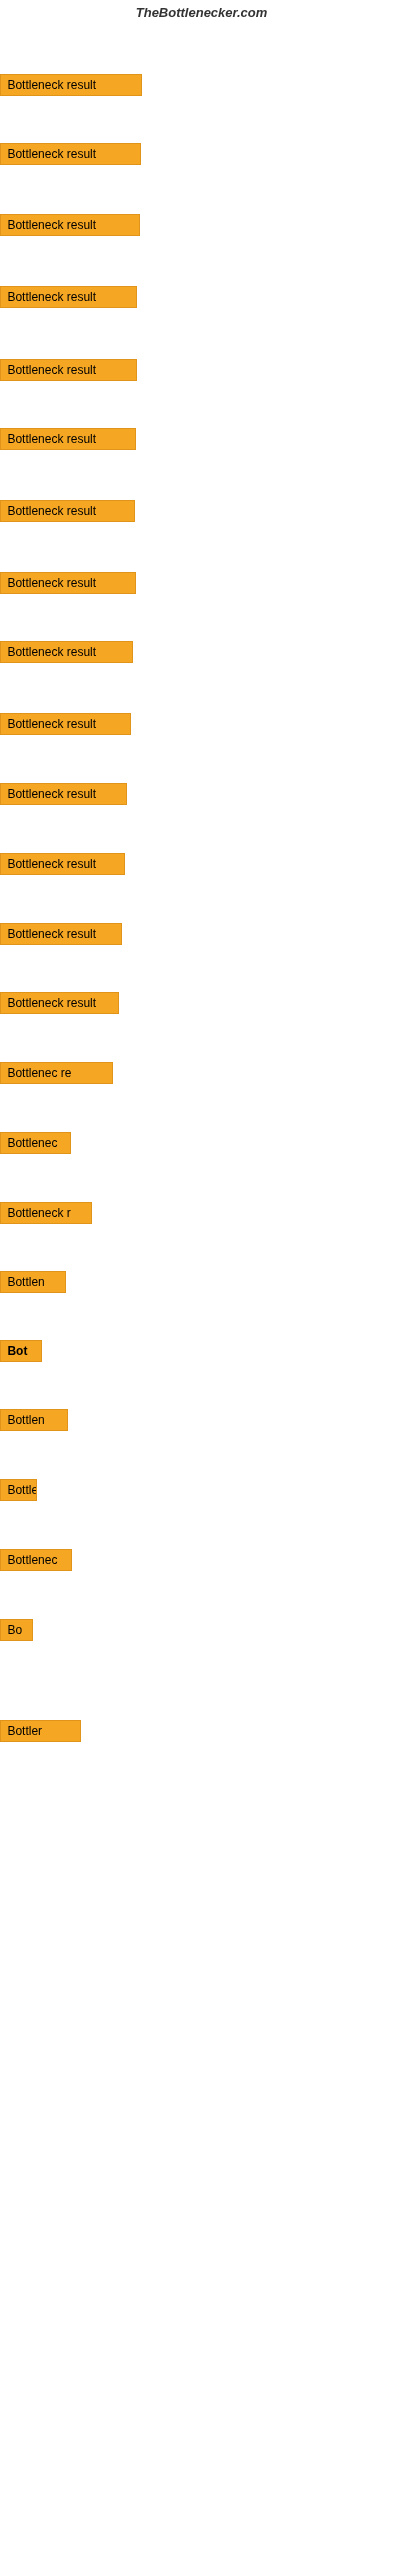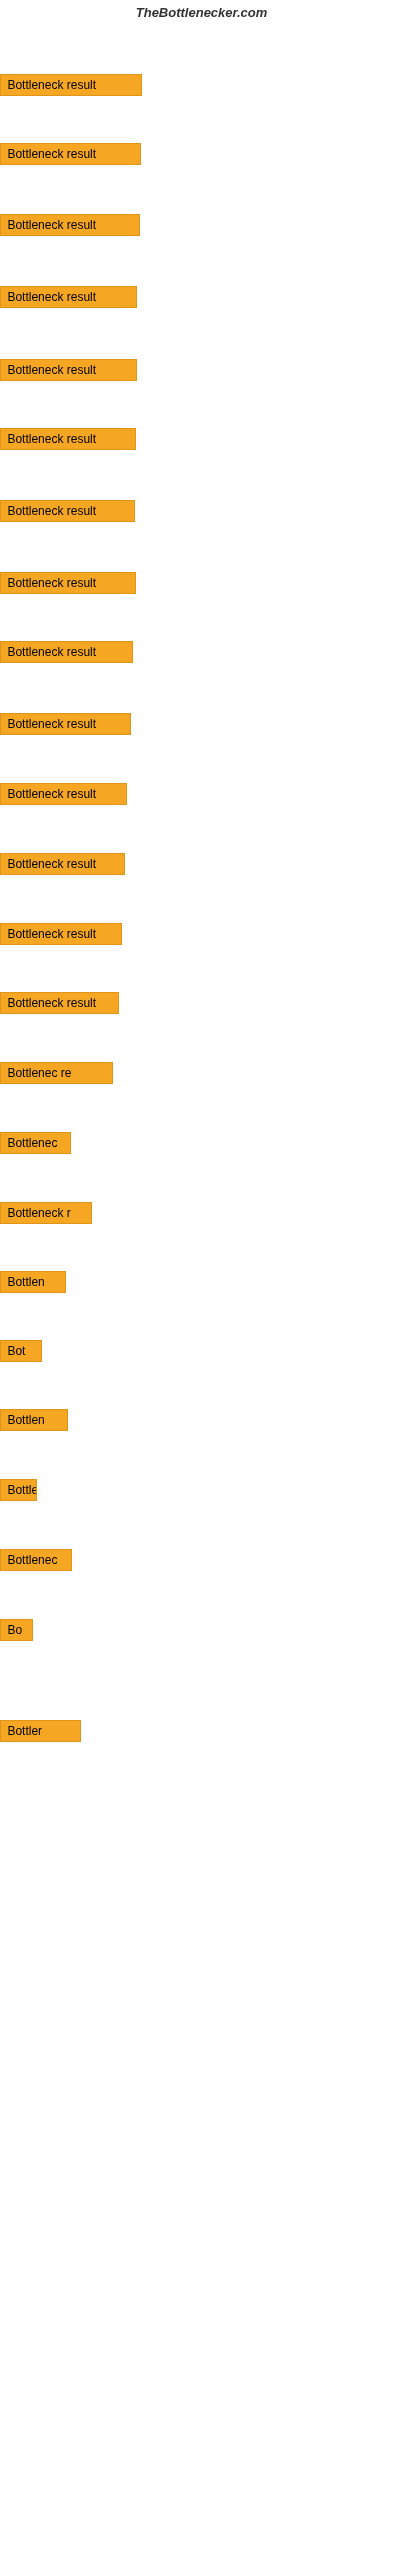--- a/index.html
+++ b/index.html
@@ -56,20 +56,20 @@
     <div class="bottleneck-item" style="top: 613px; width: 133px;">Bottleneck result</div>
     <div class="bottleneck-item" style="top: 685px; width: 131px;">Bottleneck result</div>
     <div class="bottleneck-item" style="top: 755px; width: 127px;">Bottleneck result</div>
     <div class="bottleneck-item" style="top: 825px; width: 125px;">Bottleneck result</div>
     <div class="bottleneck-item" style="top: 895px; width: 122px;">Bottleneck result</div>
     <div class="bottleneck-item" style="top: 964px; width: 119px;">Bottleneck result</div>
     <div class="bottleneck-item" style="top: 1034px; width: 113px;">Bottlenec re</div>
     <div class="bottleneck-item" style="top: 1104px; width: 71px;">Bottlenec</div>
     <div class="bottleneck-item" style="top: 1174px; width: 92px;">Bottleneck r</div>
     <div class="bottleneck-item" style="top: 1243px; width: 66px;">Bottlen</div>
-    <div class="bottleneck-item" style="top: 1312px; width: 42px;">Bot</div>
+    <div class="bottleneck-item" style="top: 1312px; width: 42px; font-weight: bold;">Bot</div>
     <div class="bottleneck-item" style="top: 1381px; width: 68px;">Bottlen</div>
     <div class="bottleneck-item" style="top: 1451px; width: 37px;">Bottle</div>
     <div class="bottleneck-item" style="top: 1521px; width: 72px;">Bottlenec</div>
     <div class="bottleneck-item" style="top: 1591px; width: 33px;">Bo</div>
     <div class="bottleneck-item" style="top: 1692px; width: 81px;">Bottler</div>
   </div>
 
 
 </body></html>

